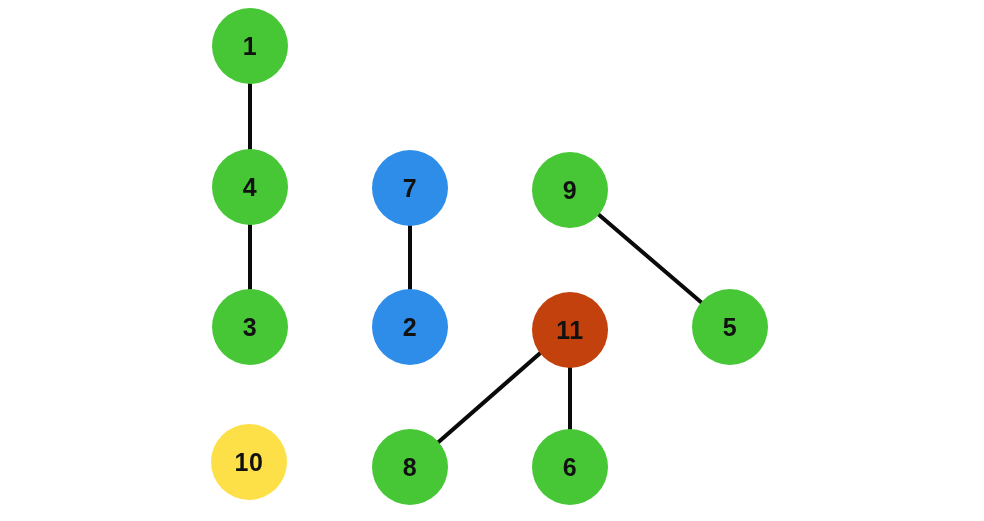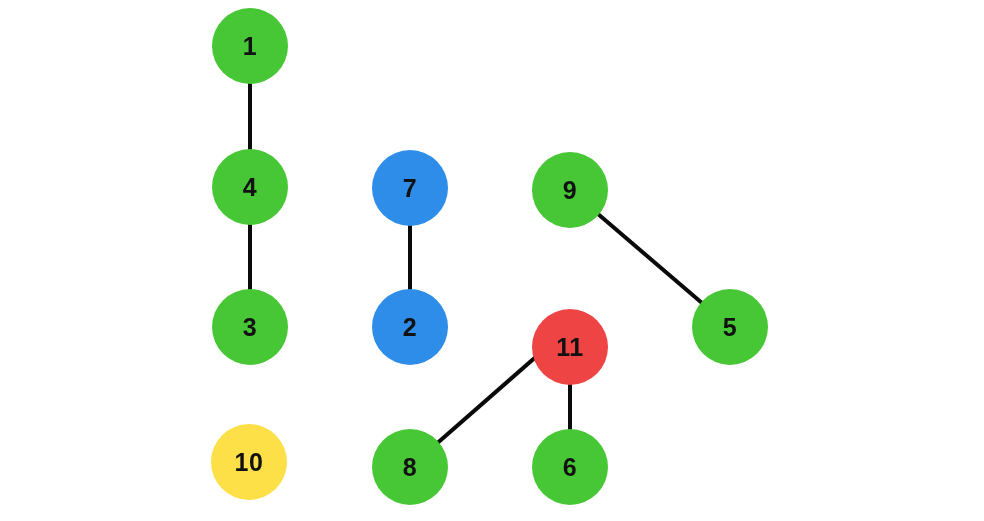--- a/index.html
+++ b/index.html
@@ -50,17 +50,17 @@
       <line x1="570" y1="327" x2="410" y2="467" stroke="#0a0a0a" stroke-width="4" stroke-linecap="round"></line>
       <line x1="570" y1="327" x2="570" y2="467" stroke="#0a0a0a" stroke-width="4" stroke-linecap="round"></line>
     </svg>
 <div class="node" style="left: 250px; top: 46px; width: 76px; height: 76px; background: rgb(71, 198, 54); color: rgb(17, 17, 17);">1</div>
     <div class="node" style="left: 250px; top: 187px; width: 76px; height: 76px; background: rgb(71, 198, 54); color: rgb(17, 17, 17);">4</div>
     <div class="node" style="left: 250px; top: 327px; width: 76px; height: 76px; background: rgb(71, 198, 54); color: rgb(17, 17, 17);">3</div>
     <div class="node" style="left: 249px; top: 462px; width: 76px; height: 76px; background: #fde047; color: rgb(17, 17, 17);">10</div>
     <div class="node" style="left: 410px; top: 188px; width: 76px; height: 76px; background: rgb(46, 141, 232); color: rgb(17, 17, 17);">7</div>
     <div class="node" style="left: 410px; top: 327px; width: 76px; height: 76px; background: rgb(46, 141, 232); color: rgb(17, 17, 17);">2</div>
     <div class="node" style="left: 570px; top: 190px; width: 76px; height: 76px; background: rgb(71, 198, 54); color: rgb(17, 17, 17);">9</div>
-    <div class="node" style="left: 570px; top: 347px; width: 76px; height: 76px; background: #ef4444; color: rgb(17, 17, 17);">11</div>
+    <div class="node" style="left: 570px; top: 330px; width: 76px; height: 76px; background: #c2410c; color: rgb(17, 17, 17);">11</div>
     <div class="node" style="left: 730px; top: 327px; width: 76px; height: 76px; background: rgb(71, 198, 54); color: rgb(17, 17, 17);">5</div>
     <div class="node" style="left: 410px; top: 467px; width: 76px; height: 76px; background: rgb(71, 198, 54); color: rgb(17, 17, 17);">8</div>
     <div class="node" style="left: 570px; top: 467px; width: 76px; height: 76px; background: rgb(71, 198, 54); color: rgb(17, 17, 17);">6</div>
   </div>
 
 </body></html>

